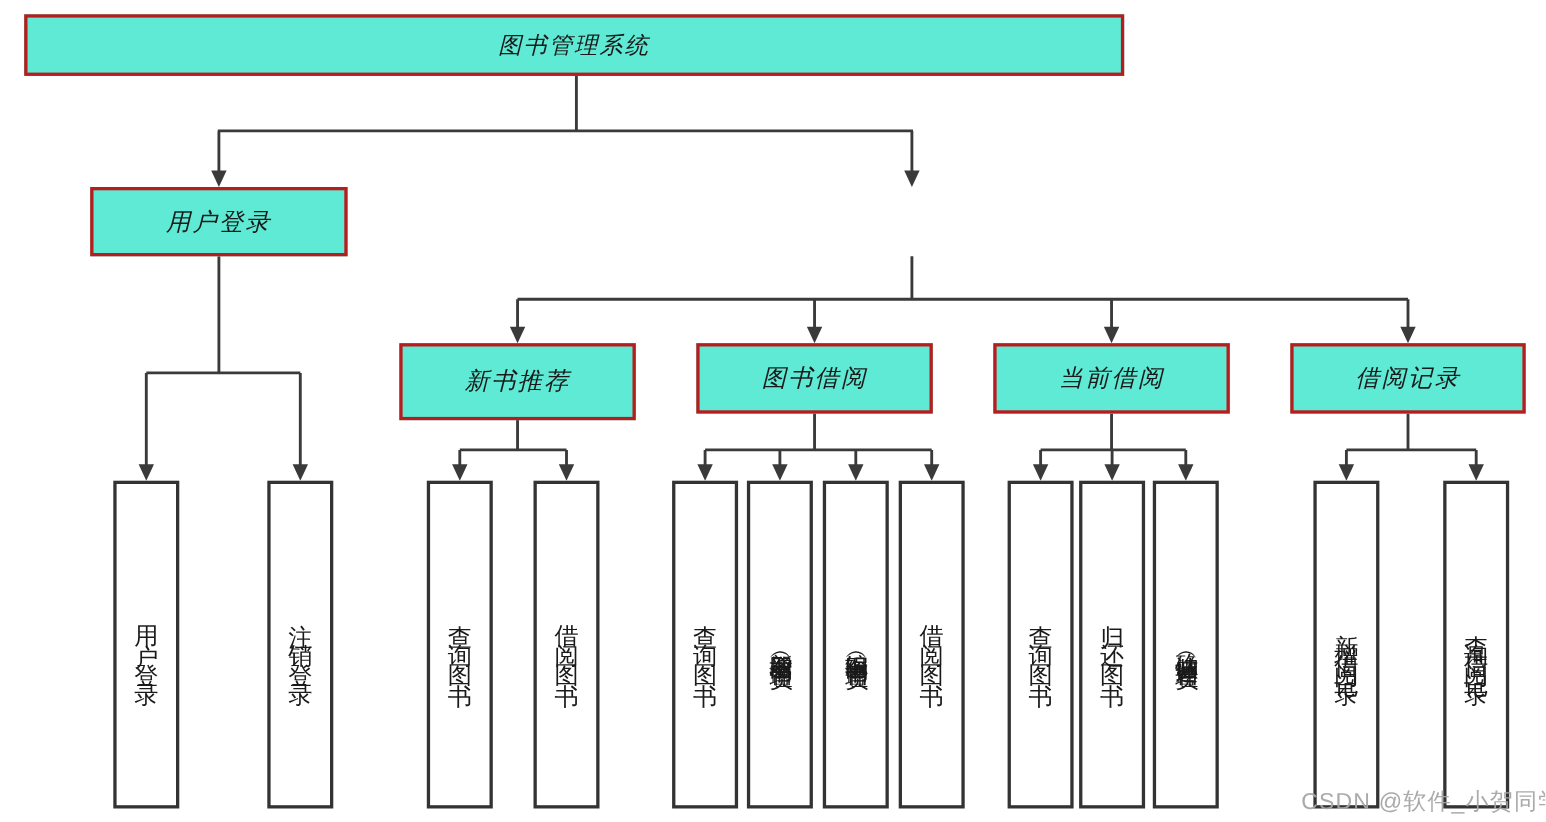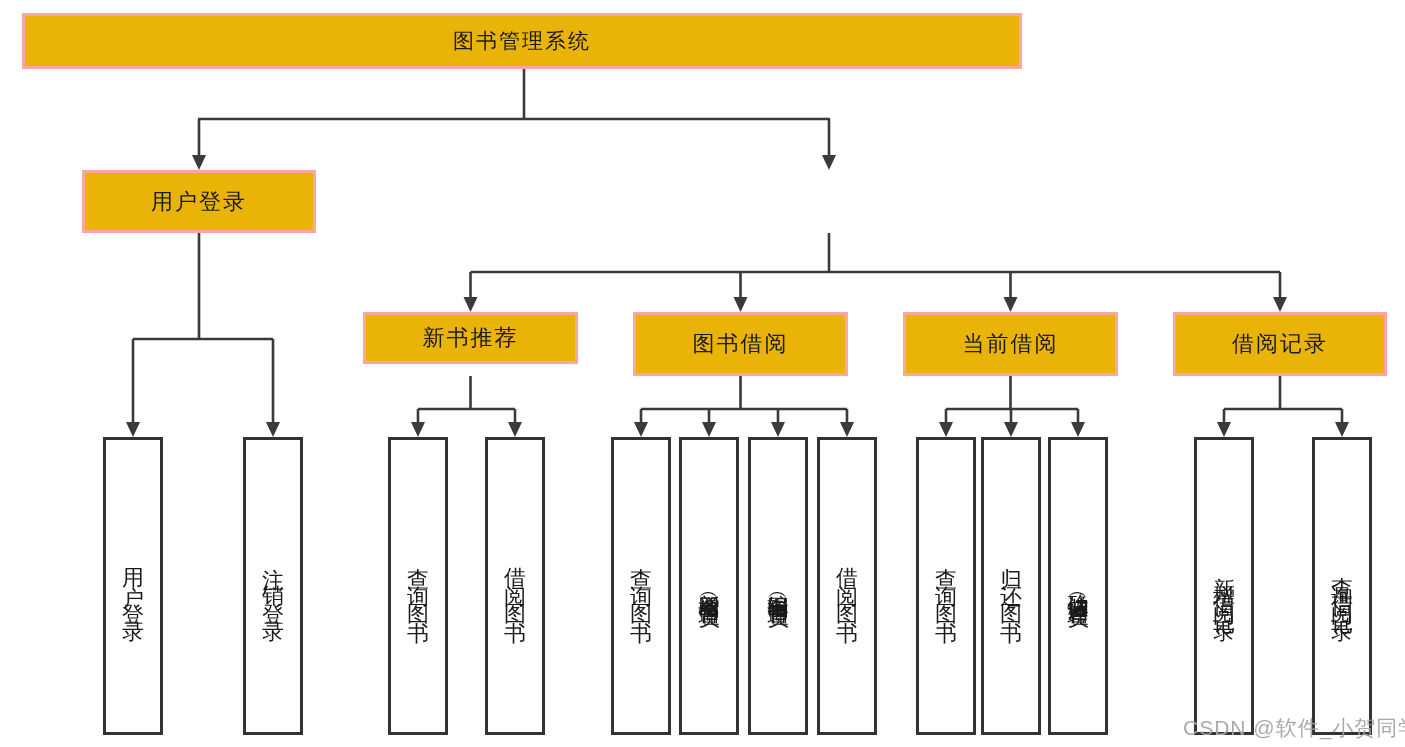--- a/index.html
+++ b/index.html
@@ -22,29 +22,30 @@
     stroke-width: 2.6;
     fill: none;
   }
   .connectors polygon {
     fill: #3a3a3a;
     stroke: none;
   }
   .hbox {
     position: absolute;
     box-sizing: border-box;
-    background: #eab308;
-    border: 3px solid #fca5a5;
+    background: #5eead4;
+    border: 3px solid #b91c1c;
     display: flex;
     align-items: center;
     justify-content: center;
     font-size: 22px;
     color: #1a1a1a;
     letter-spacing: 2px;
     z-index: 1;
+    font-style: italic;
   }
   .root-box { font-size: 21px; }
   .vbox {
     position: absolute;
     top: 437px;
     width: 60px;
     height: 298px;
     box-sizing: border-box;
     background: #ffffff;
     border: 3px solid #333333;
@@ -119,21 +120,21 @@
       <path d="M1280 376 V409 M1224 409 H1342 M1224 409 V424 M1342 409 V424"></path>
       <polygon points="1217,422 1231,422 1224,437"></polygon>
       <polygon points="1335,422 1349,422 1342,437"></polygon>
     </g>
   </svg>
 
   <div class="hbox root-box" style="left:22px; top:13px; width:1000px; height:56px;">图书管理系统</div>
 
   <div class="hbox" style="left:82px; top:170px; width:234px; height:63px;">用户登录</div>
 
-  <div class="hbox" style="left:363px; top:312px; width:215px; height:52px;">新书推荐</div>
+  <div class="hbox" style="left:363px; top:312px; width:215px; height:70px;">新书推荐</div>
   <div class="hbox" style="left:903px; top:312px; width:215px; height:64px;">当前借阅</div>
   <div class="hbox" style="left:633px; top:312px; width:215px; height:64px;">图书借阅</div>
   <div class="hbox" style="left:1173px; top:312px; width:214px; height:64px;">借阅记录</div>
 
   <div class="vbox" style="left:103px;">
     <span class="vtext v4">用户登录</span>
   </div>
   <div class="vbox" style="left:243px;">
     <span class="vtext v4">注销登录</span>
   </div>

